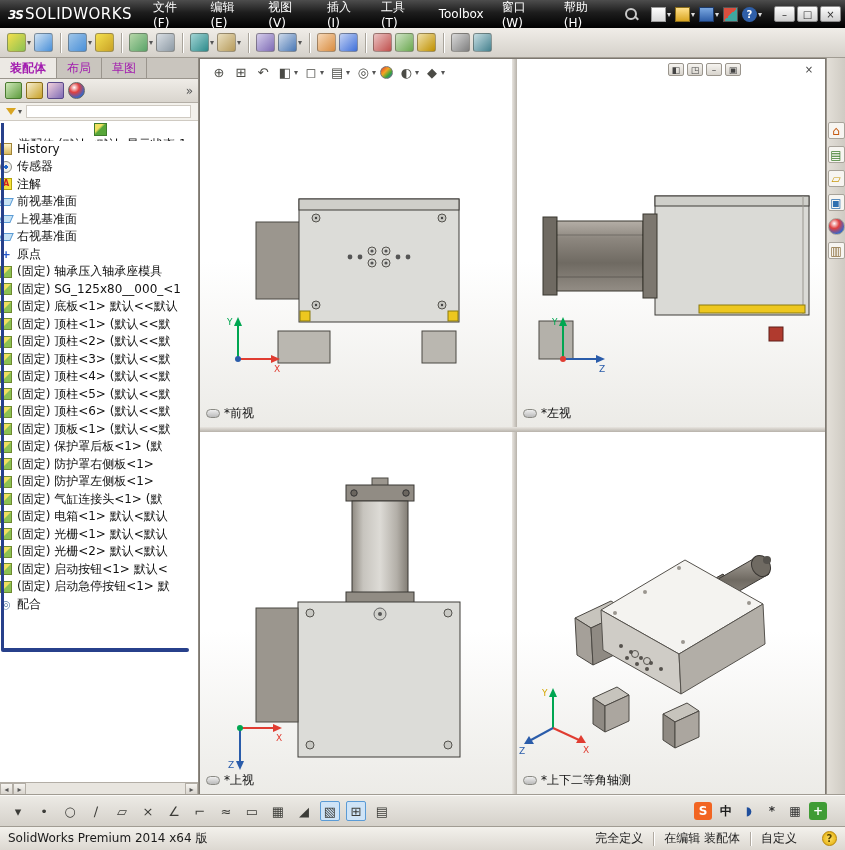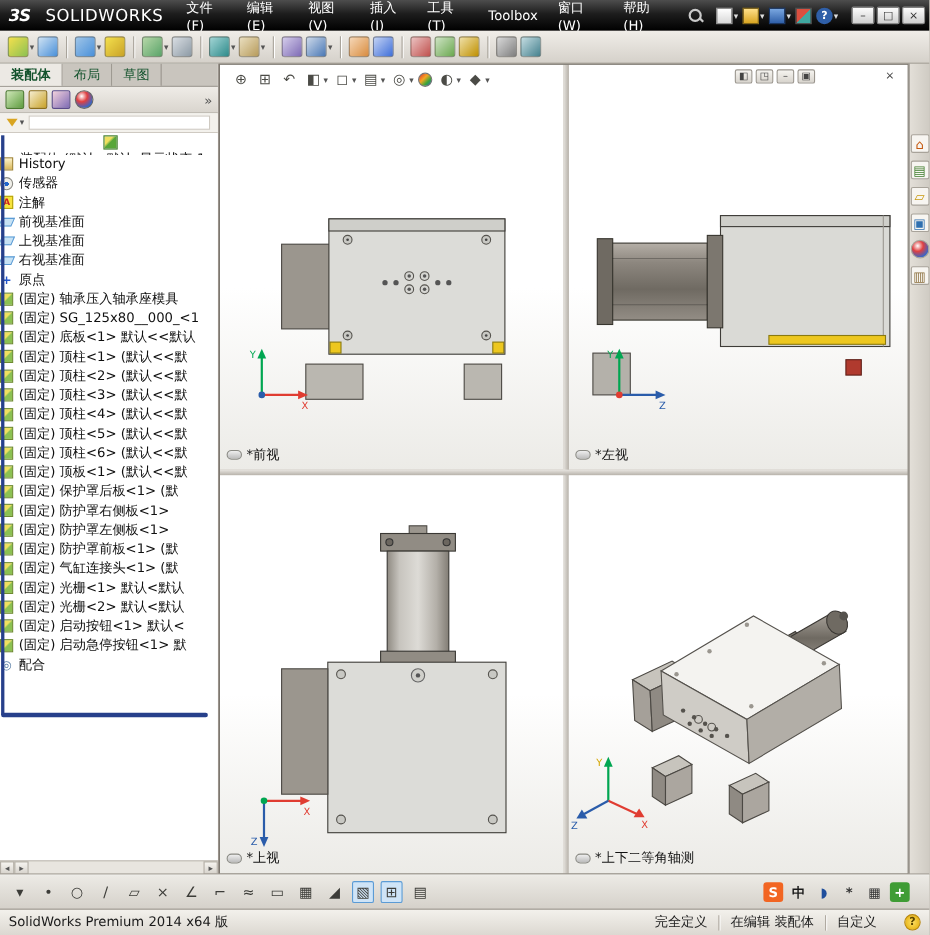--- a/index.html
+++ b/index.html
@@ -3,21 +3,21 @@
 <meta charset="utf-8">
 <style>
   *{margin:0;padding:0;box-sizing:border-box;font-family:"DejaVu Sans","Liberation Sans",sans-serif;}
   html,body{width:845px;height:850px;overflow:hidden;background:#cdc9c2;}
   #app{position:relative;width:845px;height:850px;background:#cdc9c2;}
 
   
   #titlebar{position:absolute;top:0;left:0;right:0;height:28px;display:flex;align-items:center;
     background:linear-gradient(#4d4d4d,#1d1d1d 45%,#000);color:#fff;padding-right:4px;}
   .logo{display:flex;align-items:baseline;padding:0 12px 0 8px;}
-  .logo-mark{font-weight:800;font-style:italic;font-size:15px;letter-spacing:-1px;margin-right:14px;}
+  .logo-mark{font-weight:800;font-style:italic;font-size:12px;letter-spacing:-1px;margin-right:2px;}
   .logo-text{font-weight:400;font-size:15px;letter-spacing:.5px;}
   .menu{padding:0 9px;font-size:12px;height:28px;display:flex;align-items:center;cursor:default;}
   .mag{position:relative;width:15px;height:15px;margin:0 10px;}
   .mag::before{content:"";position:absolute;left:1px;top:1px;width:8px;height:8px;border:2px solid #c9c9c9;border-radius:50%;}
   .mag::after{content:"";position:absolute;left:10px;top:10px;width:5px;height:2px;background:#c9c9c9;transform:rotate(45deg);}
   #quicktools{display:flex;align-items:center;margin-left:auto;}
   .qt-wrap{display:flex;align-items:center;margin:0 2px;}
   .qt{width:15px;height:15px;display:flex;align-items:center;justify-content:center;}
   .qt-page{background:linear-gradient(#ffffff,#d8d8d8);border:1px solid #9a9a9a;}
   .qt-folder{background:linear-gradient(#ffe08a,#d9a521);border:1px solid #8a6d1a;}
@@ -34,21 +34,21 @@
     background:linear-gradient(#f0ede8,#d5d1ca);border-bottom:1px solid #a19c93;padding:0 7px;}
   .t2wrap{display:flex;align-items:center;}
   .t2ic{width:19px;height:19px;border:1px solid rgba(110,105,98,.55);border-radius:3px;display:block;}
   .tdd{font-size:8px;color:#555;margin-left:1px;}
   .sep{width:1px;height:20px;background:#a9a49b;margin:0 4px;box-shadow:1px 0 0 #fff;}
 
   
   #panel{position:absolute;top:58px;left:0;width:199px;bottom:55px;background:#fff;border-right:1px solid #8f8a82;
     display:flex;flex-direction:column;}
   #tabs{height:21px;display:flex;background:#c9c5be;border-bottom:1px solid #9a958d;}
-  .tab{padding:2px 10px 0;font-size:12px;color:#14532d;border-right:1px solid #9a958d;background:#c9c5be;}
+  .tab{padding:2px 10px 0;font-size:12px;color:#a21caf;border-right:1px solid #9a958d;background:#c9c5be;}
   .tab.active{background:#ece9e4;font-weight:bold;}
   #mgrrow{height:24px;background:linear-gradient(#efece7,#d9d5ce);display:flex;align-items:center;gap:4px;
     padding:0 5px;border-bottom:1px solid #b3aea6;}
   .mic{width:17px;height:17px;border-radius:2px;}
   .mic-tree{background:linear-gradient(135deg,#cfe8b8,#5e9c3f);border:1px solid #4a7a2f;}
   .mic-prop{background:linear-gradient(135deg,#f5edd0,#c9a227);border:1px solid #8a6d1a;}
   .mic-config{background:linear-gradient(135deg,#f3d1dc,#7e6bb5);border:1px solid #5a4a8a;}
   .mic-appear{background:radial-gradient(circle at 35% 30%,#fff 0%,#e04040 35%,#3366cc 75%,#1a7a3a);border:1px solid #666;border-radius:50%;}
   .mgr-chev{margin-left:auto;color:#555;font-size:12px;}
   #filterrow{height:18px;display:flex;align-items:center;background:#f3f1ec;border-bottom:1px solid #cfcac2;padding:0 3px;}
@@ -337,25 +337,25 @@
           <div class="trow">
             <span class="ti ti-part"></span>
             <span class="tl">(固定) 防护罩右侧板&lt;1&gt;</span>
           </div>
           <div class="trow">
             <span class="ti ti-part"></span>
             <span class="tl">(固定) 防护罩左侧板&lt;1&gt;</span>
           </div>
           <div class="trow">
             <span class="ti ti-part"></span>
-            <span class="tl">(固定) 防护罩前板&lt;1&gt; (默</span>
-          </div>
-          <div class="trow">
-            <span class="ti ti-part"></span>
             <span class="tl">(固定) 气缸连接头&lt;1&gt; (默</span>
+          </div>
+          <div class="trow">
+            <span class="ti ti-part"></span>
+            <span class="tl">(固定) 电箱&lt;1&gt; 默认&lt;默认</span>
           </div>
           <div class="trow">
             <span class="ti ti-part"></span>
             <span class="tl">(固定) 光栅&lt;1&gt; 默认&lt;默认</span>
           </div>
           <div class="trow">
             <span class="ti ti-part"></span>
             <span class="tl">(固定) 光栅&lt;2&gt; 默认&lt;默认</span>
           </div>
           <div class="trow">

